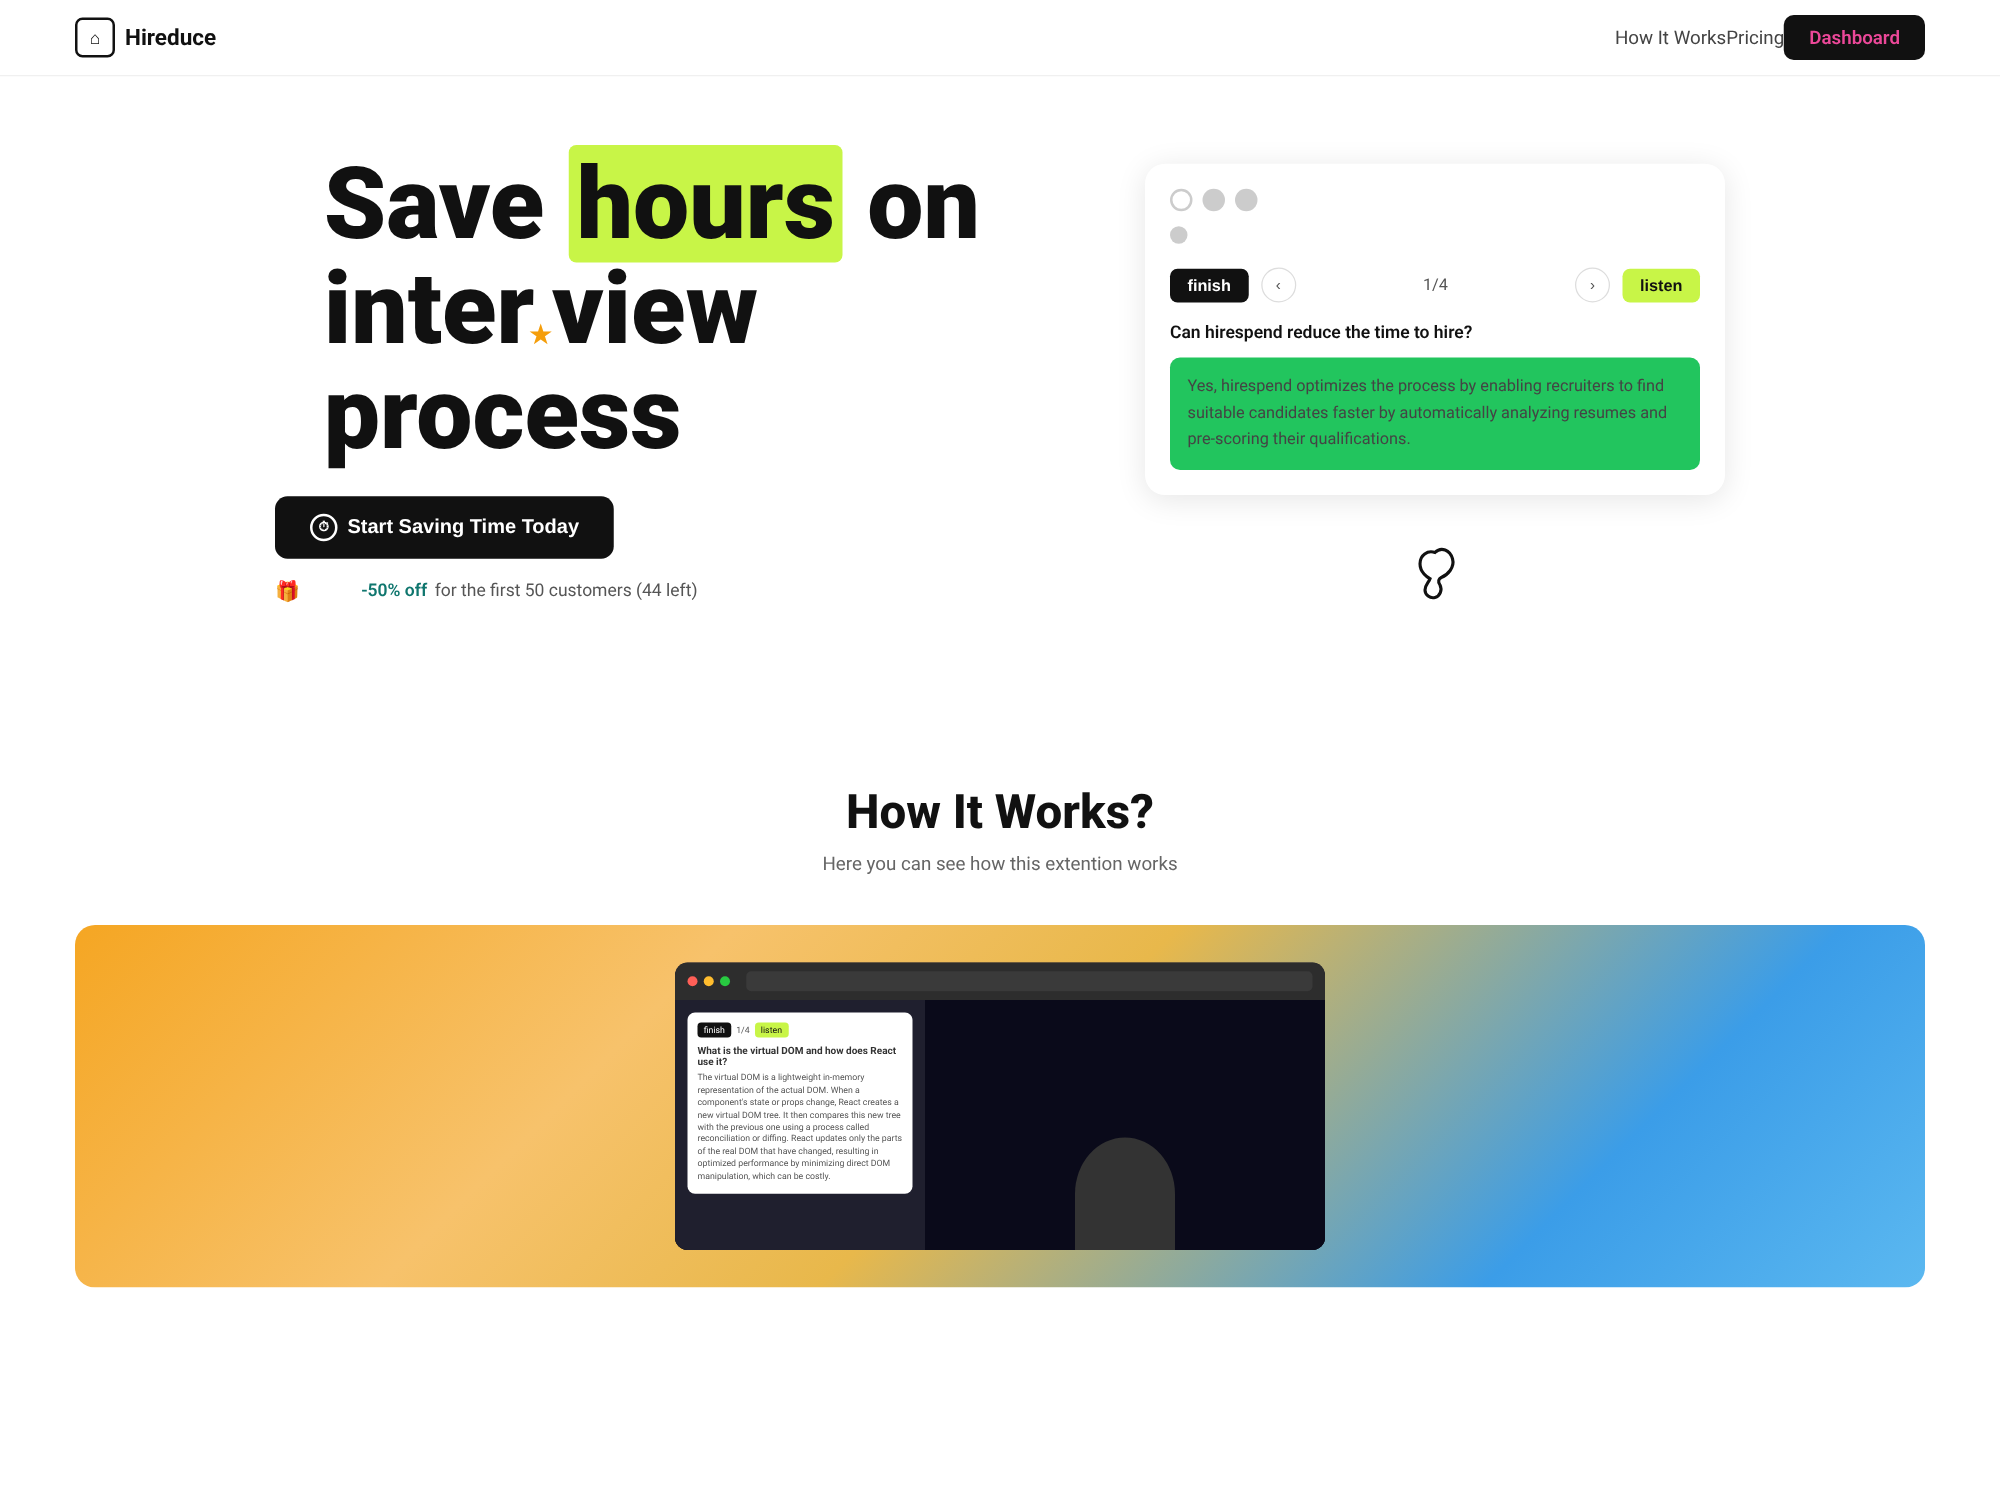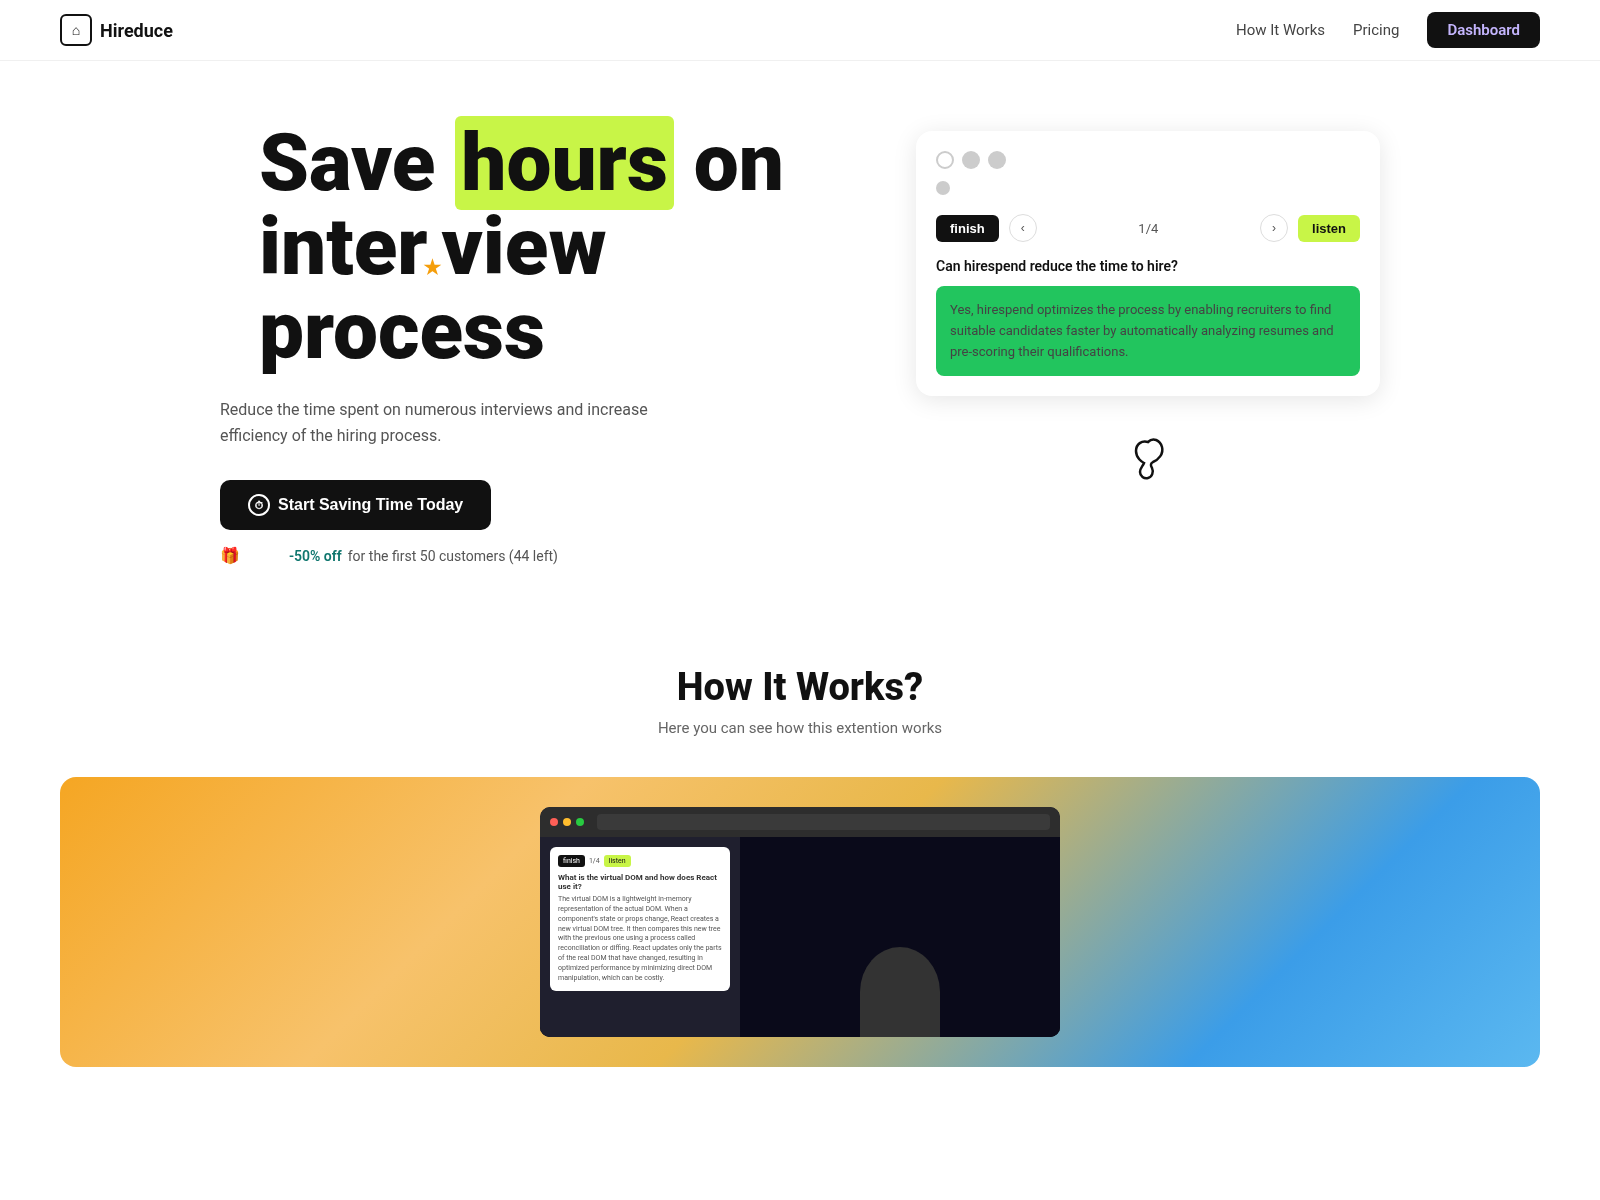--- a/index.html
+++ b/index.html
@@ -25,30 +25,29 @@
     .logo-icon {
       width: 32px; height: 32px;
       border: 2px solid #111;
       border-radius: 6px;
       display: flex; align-items: center; justify-content: center;
       font-size: 14px;
     }
     .nav-links {
       display: flex;
       align-items: center;
-      gap: 28px;
     }
     .nav-link {
       text-decoration: none;
       color: #444;
       font-size: 15px;
     }
     .nav-dashboard {
       background: #111;
-      color: #c4b5fd;
+      color: #ec4899;
       padding: 9px 20px;
       border-radius: 8px;
       font-size: 15px;
       font-weight: 600;
       text-decoration: none;
       cursor: pointer;
     }
 
     
     .hero {
@@ -336,21 +335,20 @@
     <a class="nav-link" href="#">Pricing</a>
     <a class="nav-dashboard" href="#">Dashboard</a>
   </div>
 </nav>
 
 <section class="hero">
   <div class="hero-left">
     <h1 class="hero-title">
       <span>Save </span><span class="highlight">hours</span><span> on<br>inter<span class="star-deco">★</span>view<br>process</span>
     </h1>
-    <p class="hero-subtitle">Reduce the time spent on numerous interviews and increase efficiency of the hiring process.</p>
 
     <button class="cta-button">
       <span class="cta-icon">⏱</span>
       <span>Start Saving Time Today</span>
     </button>
     <br>
     <div class="promo-text">
       <span class="gift-icon">🎁</span>
       <span class="promo-discount">-50% off</span>
       <span>for the first 50 customers (44 left)</span>

